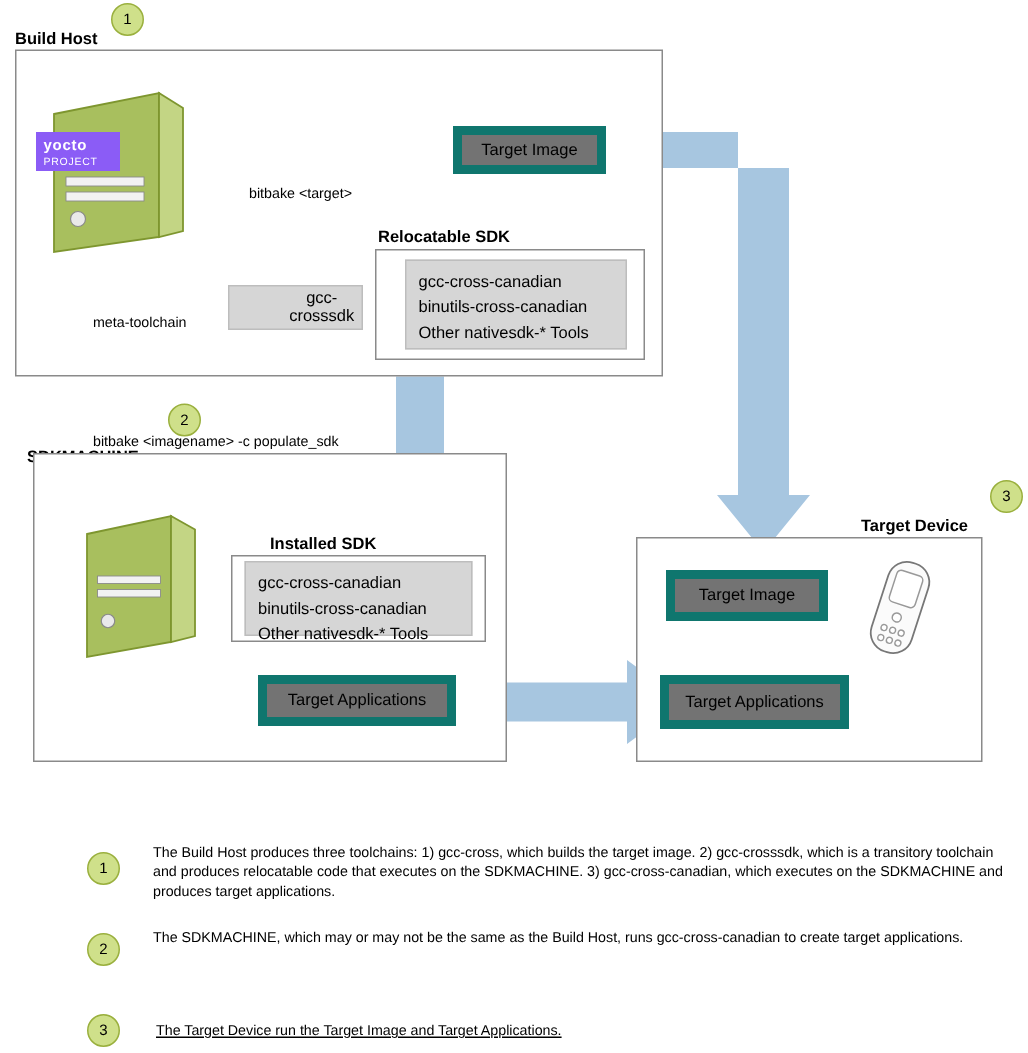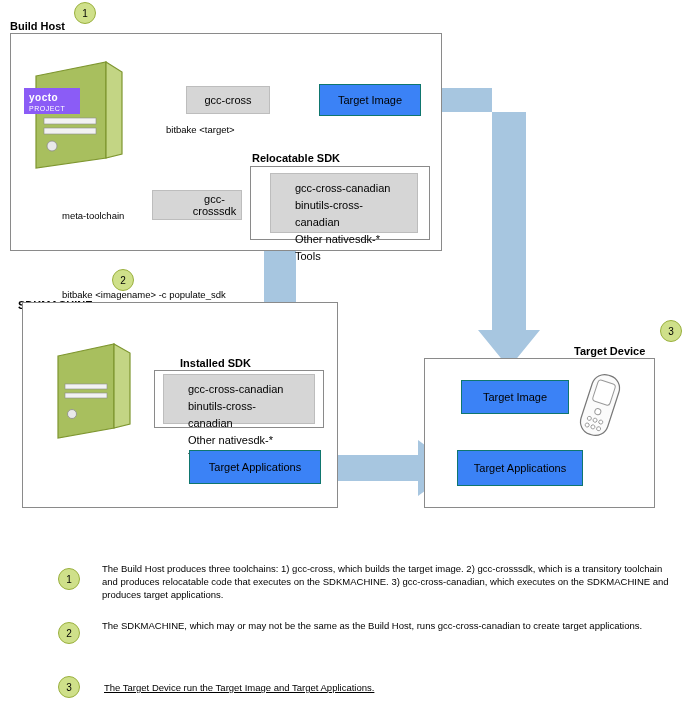--- a/index.html
+++ b/index.html
@@ -24,49 +24,48 @@
     font-weight: bold;
     color: #000;
     white-space: nowrap;
   }
   .box-outline {
     border: 1px solid #8a8a8a;
     background: #ffffff;
     box-sizing: border-box;
   }
   .green-box {
-    background: #3b82f6;
-    border: 1px solid #0f766e;
+    background: #737373;
+    border: 6px solid #0f766e;
     box-sizing: border-box;
     display: flex;
     align-items: center;
     justify-content: center;
     font-size: 11px;
     color: #000;
     text-align: center;
-    margin-left: 17px;
   }
   .gray-box {
     background: #d6d6d6;
     border: 1px solid #bdbdbd;
     box-sizing: border-box;
     display: flex;
     align-items: center;
     justify-content: center;
     font-size: 11px;
     color: #000;
     text-align: center;
   }
   .sdk-panel {
     background: #d6d6d6;
     border: 1px solid #bdbdbd;
     box-sizing: border-box;
     font-size: 11px;
     line-height: 17px;
-    padding: 6px 24px;
+    padding: 6px 8px;
     color: #000;
   }
   .caption {
     font-size: 9.5px;
     color: #000;
     white-space: nowrap;
   }
   .bold-label {
     font-size: 11px;
     font-weight: bold;
@@ -153,21 +152,20 @@
       <rect x="22" y="60" width="52" height="6" fill="#f2f2f2" stroke="#8a8a8a" stroke-width="0.6"></rect>
       <rect x="22" y="70" width="52" height="6" fill="#f2f2f2" stroke="#8a8a8a" stroke-width="0.6"></rect>
       <circle cx="30" cy="88" r="5" fill="#e9e9e9" stroke="#8a8a8a" stroke-width="0.8"></circle>
     </svg>
   </div>
   <div class="abs yocto-logo" style="left:24px; top:88px; width:56px; height:26px;">
     <div class="y1">yocto</div>
     <div class="y2">PROJECT</div>
   </div>
 
-  <div class="abs gray-box" style="left:186px; top:86px; width:84px; height:28px;">gcc-cross</div>
 
   <div class="abs green-box" style="left:302px; top:84px; width:102px; height:32px;">Target Image</div>
 
   <div class="abs caption" style="left:166px; top:124px;">bitbake &lt;target&gt;</div>
 
   <div class="abs bold-label" style="left:252px; top:152px;">Relocatable SDK</div>
   <div class="abs box-outline" style="left:250px; top:166px; width:180px; height:74px;"></div>
   <div class="abs sdk-panel" style="left:270px; top:173px; width:148px; height:60px;">
     <div>gcc-cross-canadian</div>
     <div>binutils-cross-canadian</div>

